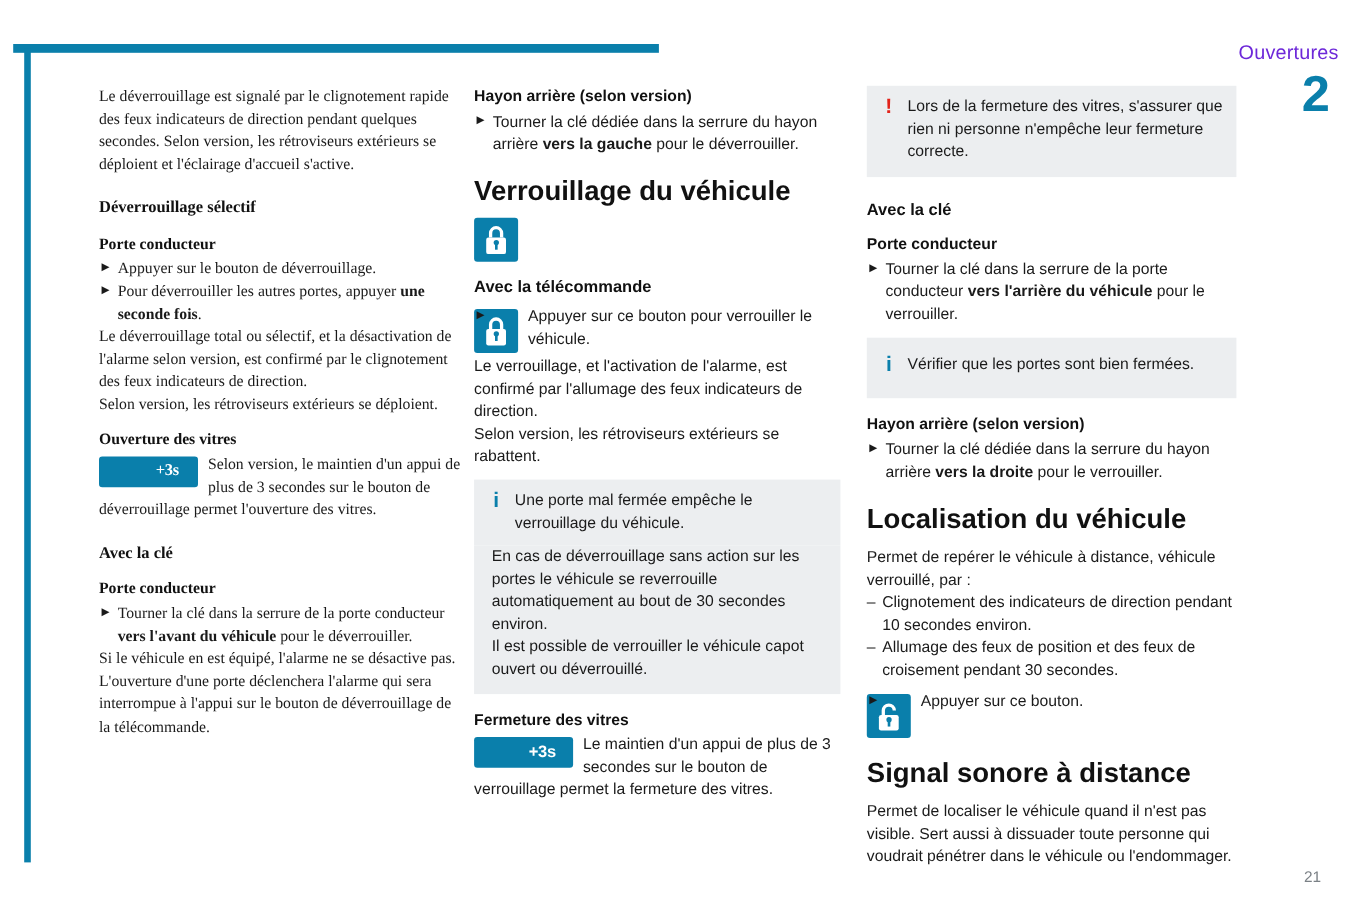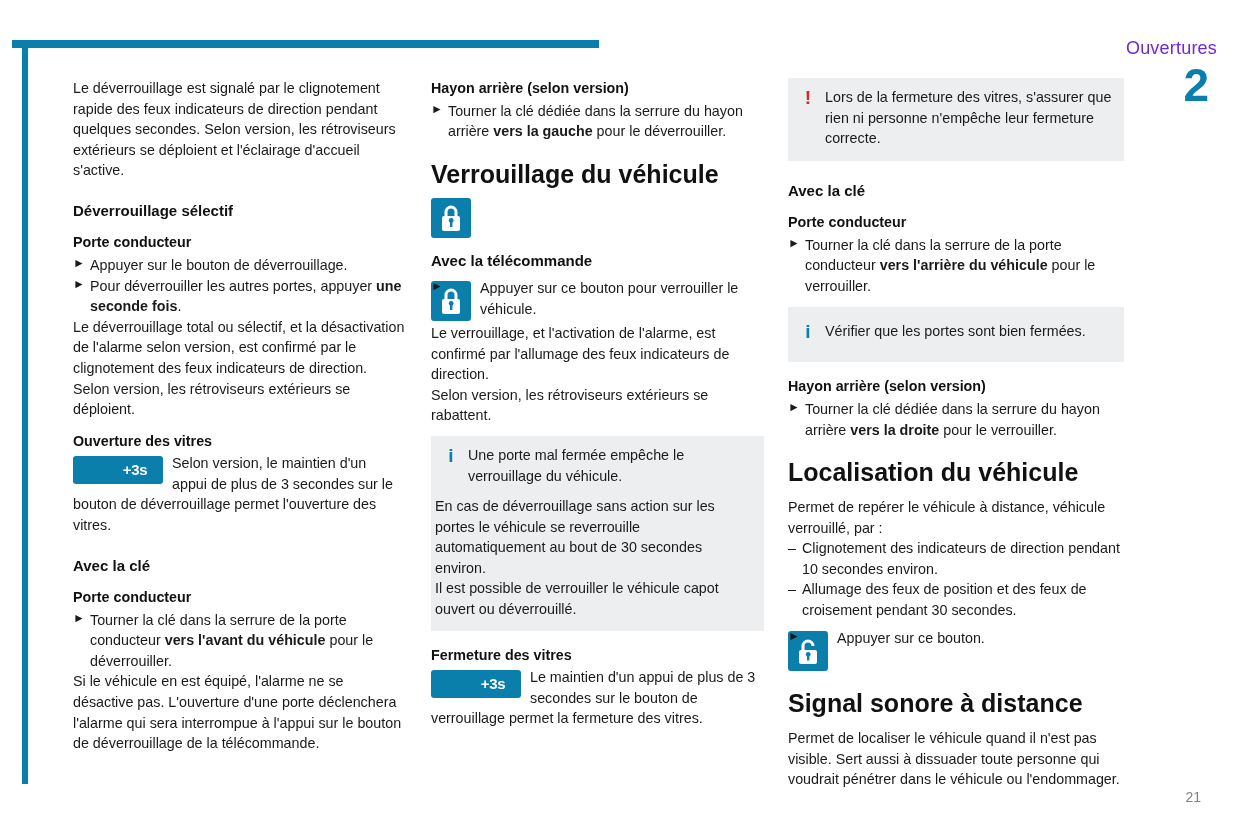--- a/index.html
+++ b/index.html
@@ -62,21 +62,21 @@
     color: #7b8186;
     margin-left: 32px;
   }
 
   .col {
     position: absolute;
     top: 78px;
     font-size: 14.3px;
     line-height: 1.44;
   }
-  .col-1 { left: 73px; width: 332px; }
+  .col-1 { left: 90px; width: 332px; font-family: Liberation Serif, serif; }
   .col-2 { left: 431px; width: 333px; }
   .col-3 { left: 788px; width: 336px; }
 
   p { margin: 0; }
 
   h1.sec {
     font-size: 25px;
     font-weight: bold;
     margin: 18px 0 10px 0;
     line-height: 1.15;
@@ -271,21 +271,21 @@
 
     <p class="para">Le verrouillage, et l'activation de l'alarme, est confirmé par l'allumage des feux indicateurs de direction.</p>
     <p class="para">Selon version, les rétroviseurs extérieurs se rabattent.</p>
 
     <div class="callout">
       <span class="ico info">i</span>
       <span class="ctext">
         <span>Une porte mal fermée empêche le verrouillage du véhicule.</span>
       </span>
     </div>
-    <div style="background:#eceef0; margin:-4px 0 0 0; padding:0 12px 11px 4px;">
+    <div style="background:#eceef0; margin:-4px 0 0 0; padding:0 12px 11px 16px;">
       <p class="para">En cas de déverrouillage sans action sur les portes le véhicule se reverrouille automatiquement au bout de 30 secondes environ.</p>
       <p class="para">Il est possible de verrouiller le véhicule capot ouvert ou déverrouillé.</p>
     </div>
 
     <h3 class="sub2" style="margin-top:14px">Fermeture des vitres</h3>
 
     <div class="clearfix">
       <span class="picto-3s float-left-pic">+3s</span>
       <span>Le maintien d'un appui de plus de 3 secondes sur le bouton de verrouillage permet la fermeture des vitres.</span>
     </div>

